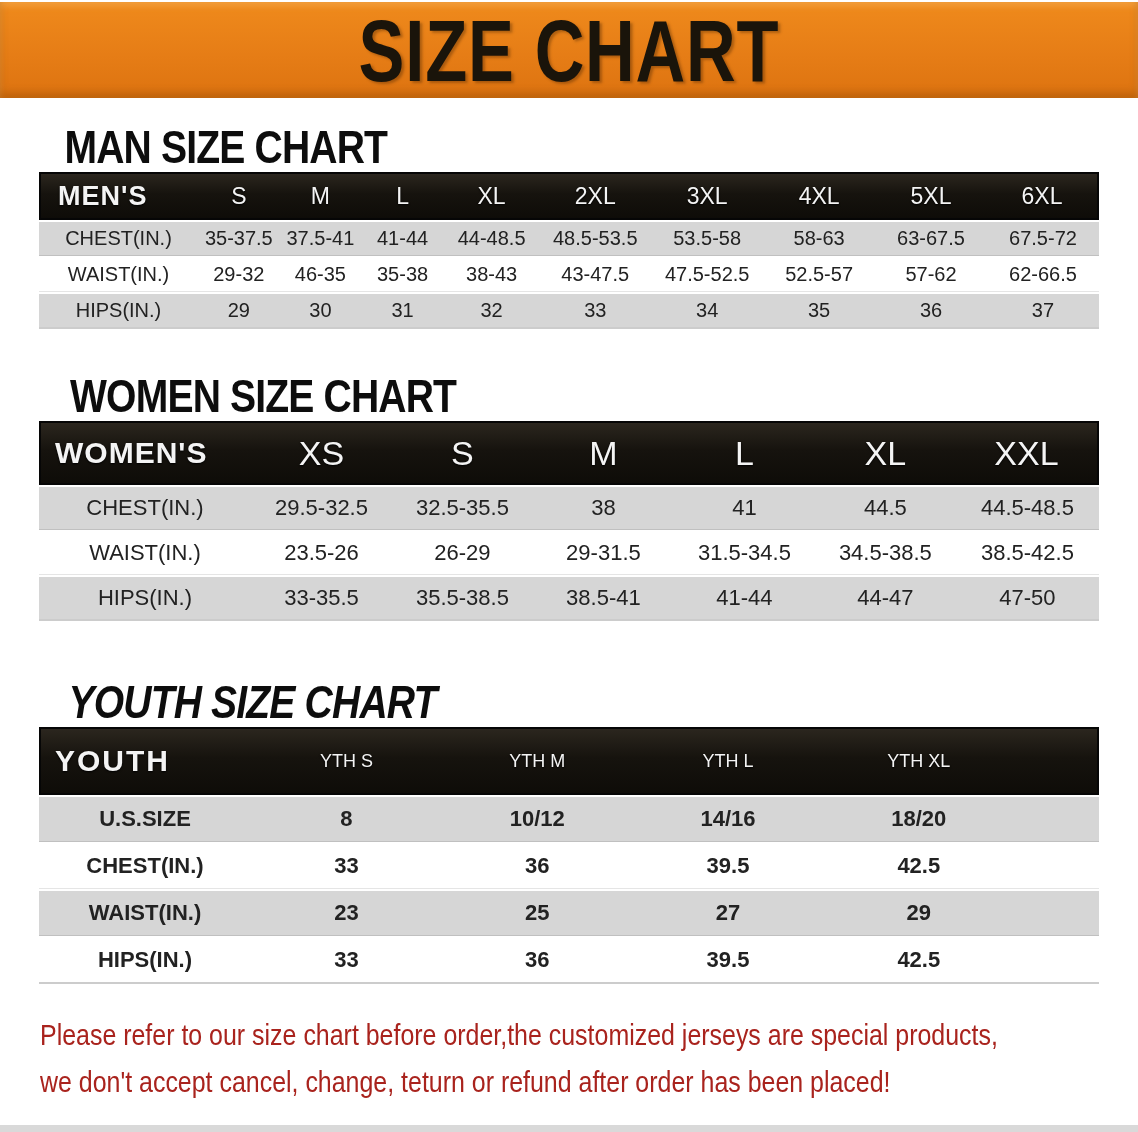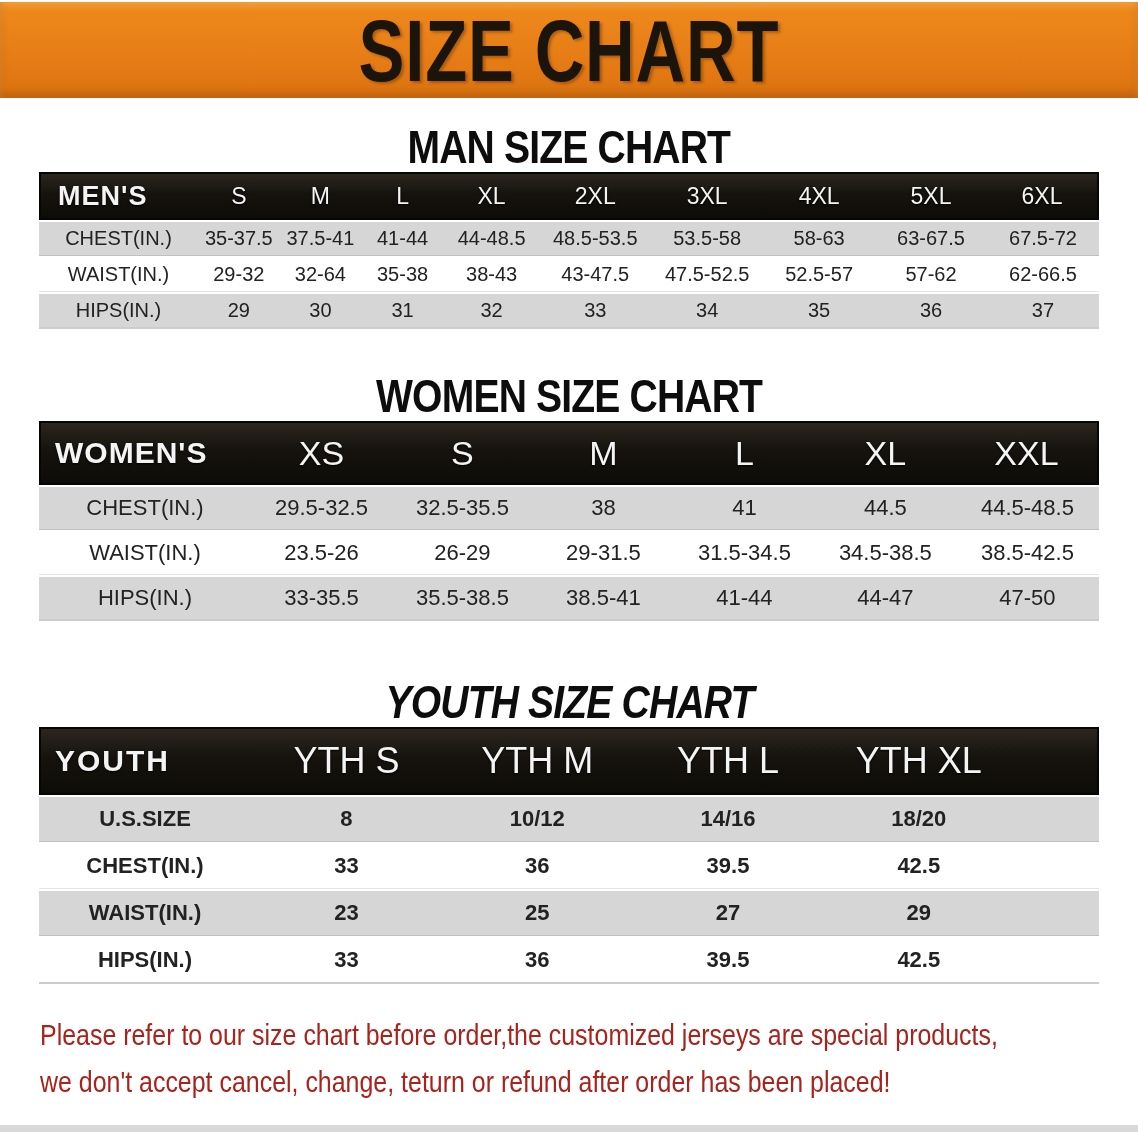--- a/index.html
+++ b/index.html
@@ -18,21 +18,21 @@
   }
   .banner-title{
     display:inline-block;
     font-size:86px;font-weight:700;letter-spacing:1px;
     color:#1a140a;
     transform:scale(.80,1.02);
     text-shadow:3px 2px 3px rgba(60,30,0,.35);
     white-space:nowrap;
   }
   
-  .sec-title{text-align:center;line-height:1;}
+  .sec-title{line-height:1;padding-left:36px;}
   .sec-title>span{
     display:inline-block;font-weight:700;font-size:46px;color:#0d0d0d;
     transform:scaleX(.85);letter-spacing:-1px;white-space:nowrap;
   }
   .t-men{margin-top:26px;}
   .t-women{margin-top:42px;}
   .t-youth{margin-top:56px;font-style:italic;}
   
   table.size-table{
     width:1060px;margin:0 auto;table-layout:fixed;
@@ -61,21 +61,21 @@
   tbody tr:last-child td{border-bottom:2px solid #cccccc;}
   
   .men thead th{height:42px;font-size:23px;}
   .men thead th.lbl{font-size:27px;padding-left:17px;}
   .men tbody td{height:31px;font-size:20px;}
   
   .women thead th{height:58px;font-size:34px;}
   .women thead th.lbl{font-size:30px;}
   .women tbody td{height:40px;font-size:22px;}
   
-  .youth thead th{height:62px;font-size:36px;}
+  .youth thead th{height:62px;font-size:18px;}
   .youth thead th.lbl{font-size:30px;letter-spacing:2px;}
   .youth tbody td{height:42px;font-size:22px;font-weight:bold;}
   
   .disclaimer{margin:26px 0 0 40px;}
   .disclaimer .line{
     font-size:29px;line-height:47px;font-weight:400;
     white-space:nowrap;transform:scaleX(.86);transform-origin:left center;
   }
   
   .bottom-strip{
@@ -129,21 +129,21 @@
       <td>44-48.5</td>
       <td>48.5-53.5</td>
       <td>53.5-58</td>
       <td>58-63</td>
       <td>63-67.5</td>
       <td>67.5-72</td>
     </tr>
     <tr class="w">
       <td>WAIST(IN.)</td>
       <td>29-32</td>
-      <td>32-64</td>
+      <td>46-35</td>
       <td>35-38</td>
       <td>38-43</td>
       <td>43-47.5</td>
       <td>47.5-52.5</td>
       <td>52.5-57</td>
       <td>57-62</td>
       <td>62-66.5</td>
     </tr>
     <tr class="g">
       <td>HIPS(IN.)</td>

